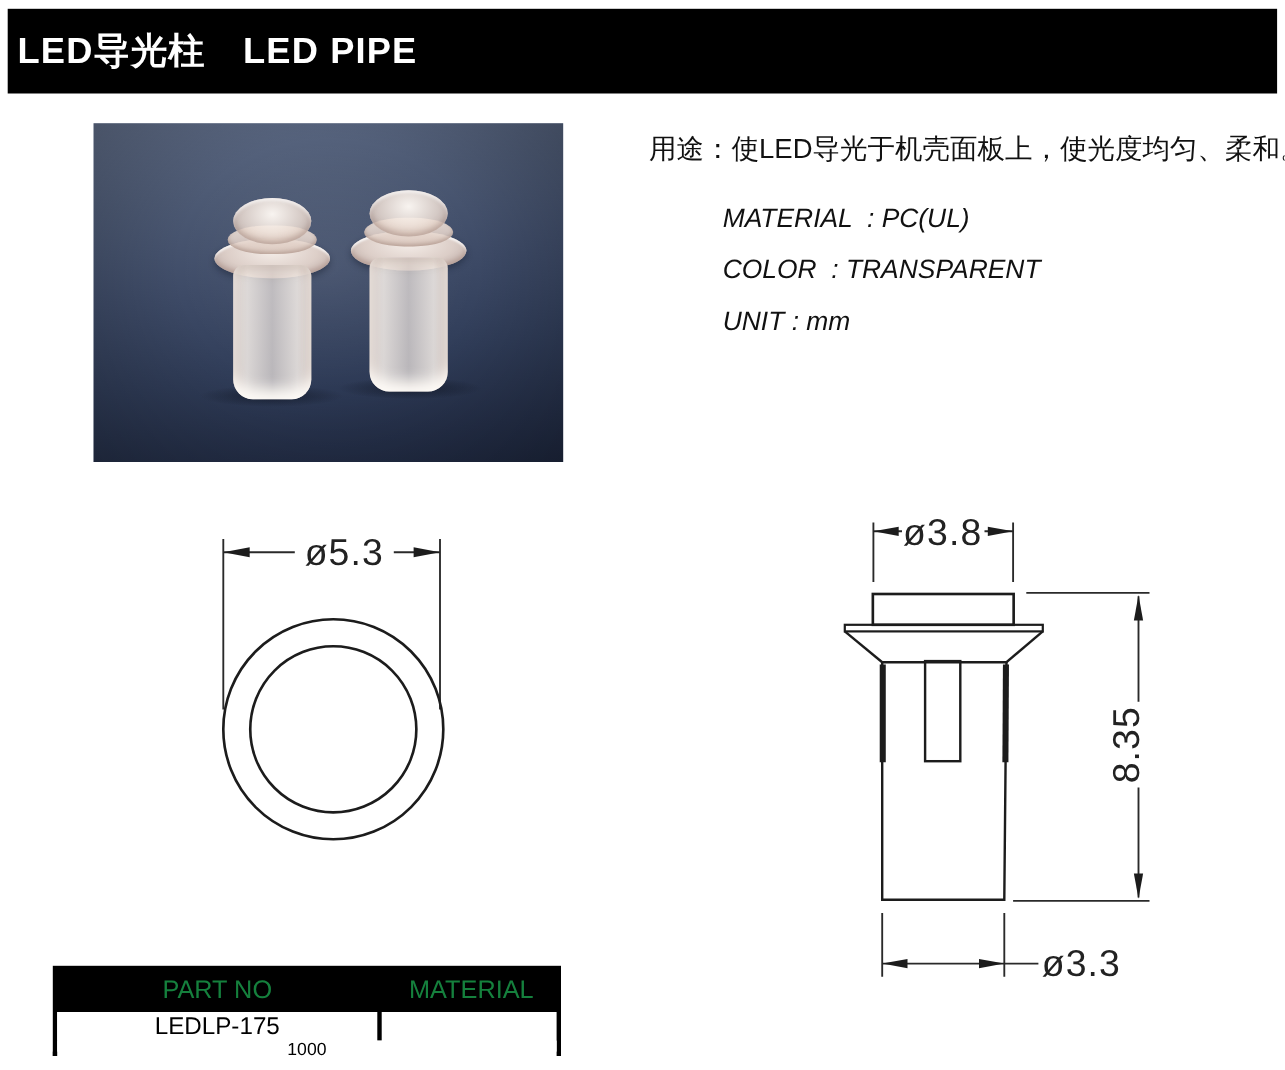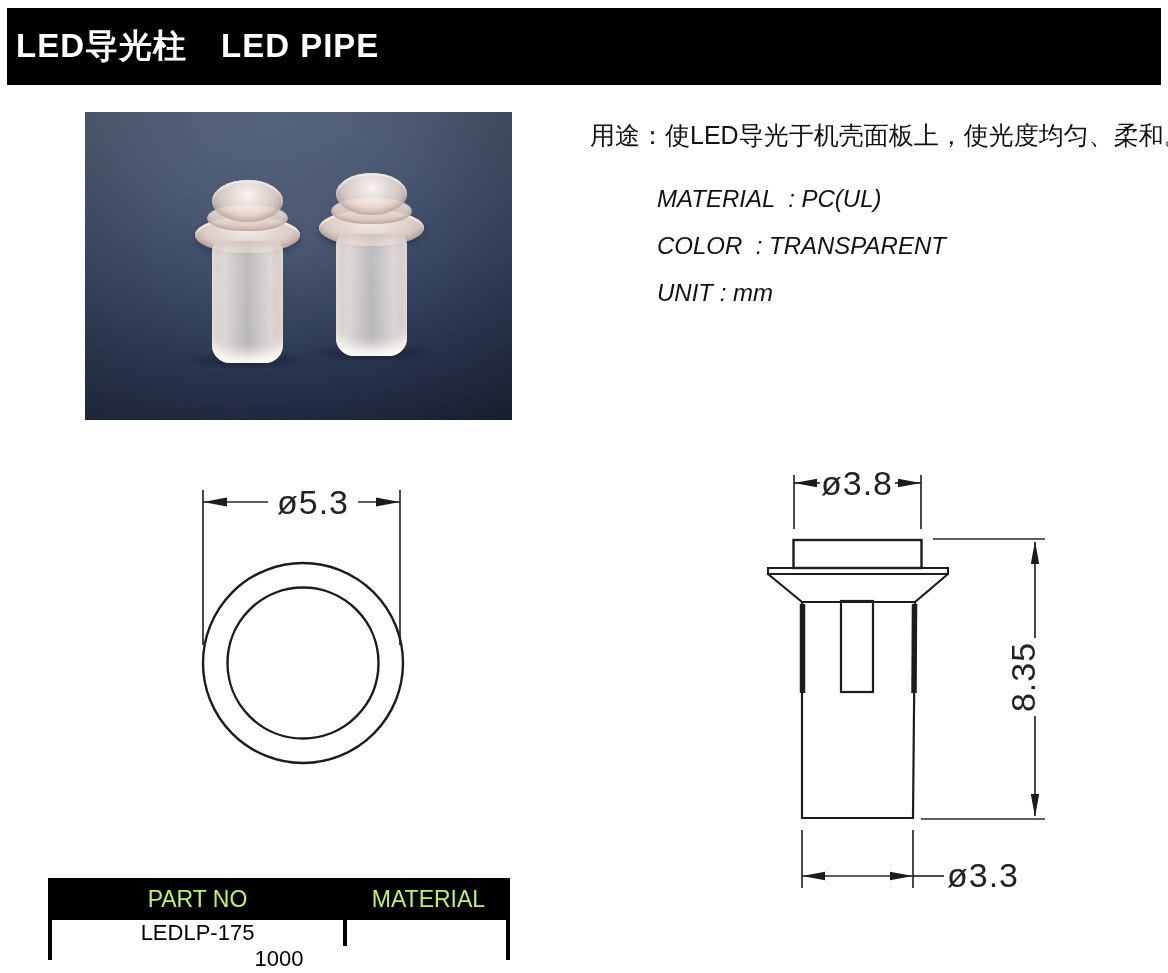--- a/index.html
+++ b/index.html
@@ -68,33 +68,33 @@
   .dwg-stroke { stroke:#1c1c1c; fill:none; }
   .dim-stroke { stroke:#2a2a2a; fill:none; }
   .dim-arrow  { fill:#1c1c1c; stroke:none; }
   .dim-text {
     font-family:"Liberation Sans","DejaVu Sans",sans-serif;
     font-size:34px; fill:#222; letter-spacing:1px;
   }
 
   
   .parts-table { position:absolute; left:48px; top:878px; width:462px; }
-  .pt-header { display:flex; height:42px; background:#000; color:#bef264; font-size:23px;justify-content:flex-end; }
+  .pt-header { display:flex; height:42px; background:#000; color:#15803d; font-size:23px;justify-content:flex-end; }
   .pt-header .c1 { width:299px; display:flex; align-items:center; justify-content:center; }
   .pt-header .c2 { flex:1; display:flex; align-items:center; justify-content:center; }
   .pt-body {
     display:flex; height:40px; border:4px solid #000; border-top:none; box-sizing:border-box;flex-direction:column;
   }
   .pt-body .c1 {
     width:295px; box-sizing:border-box; background:#fff; border-right:4px solid #000;
     display:flex; align-items:center; justify-content:center; font-size:22px; color:#000;
   }
   .pt-body .c2 {
     flex:1; background:#fff; display:flex; align-items:center; justify-content:center;
-    font-size:22px; color:#000;
+    font-size:16px; color:#000;
   }
 </style>
 </head>
 <body>
 
 <div class="page">
 
   <div class="header-bar">
     <span class="header-title">LED导光柱　LED PIPE</span>
   </div>

